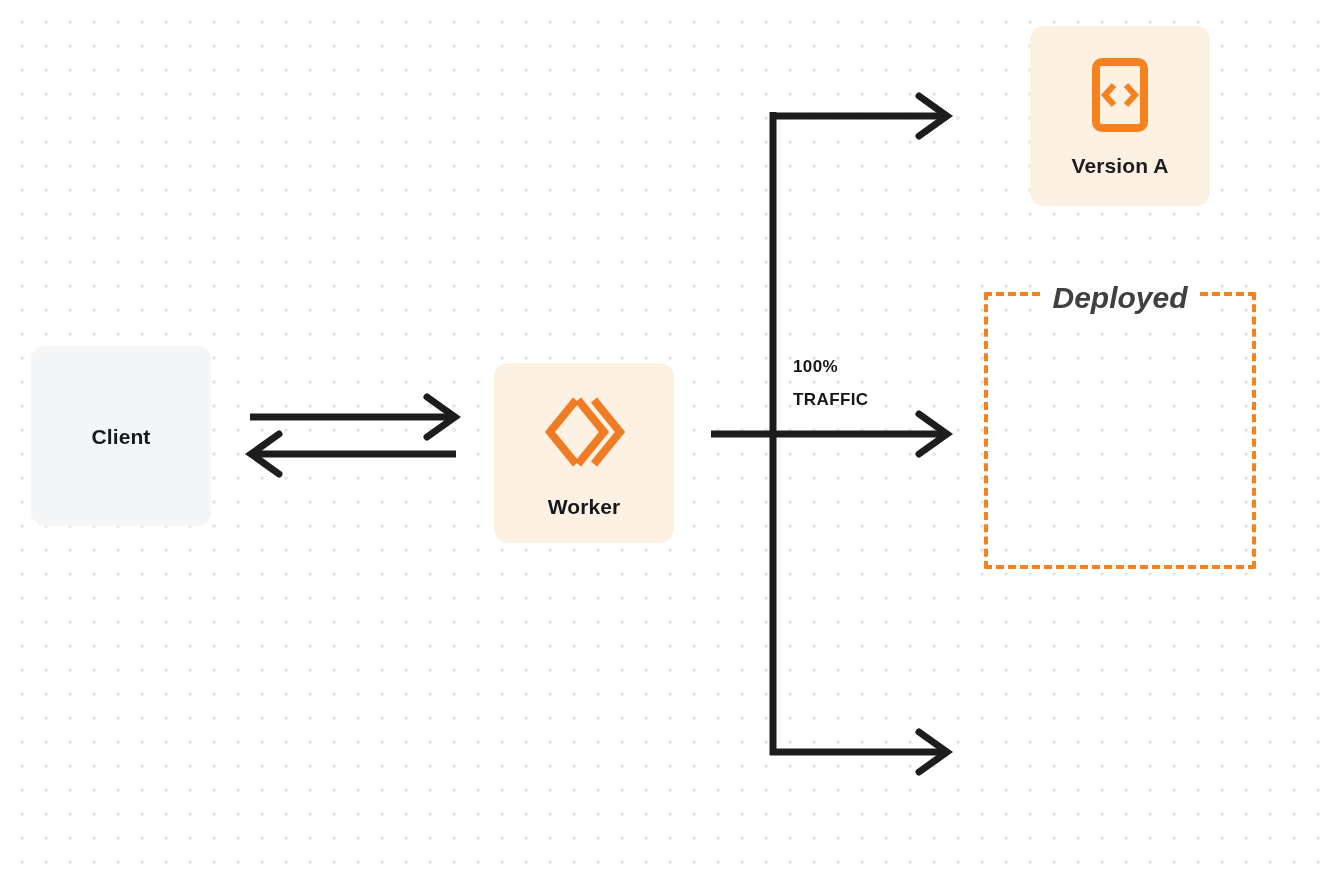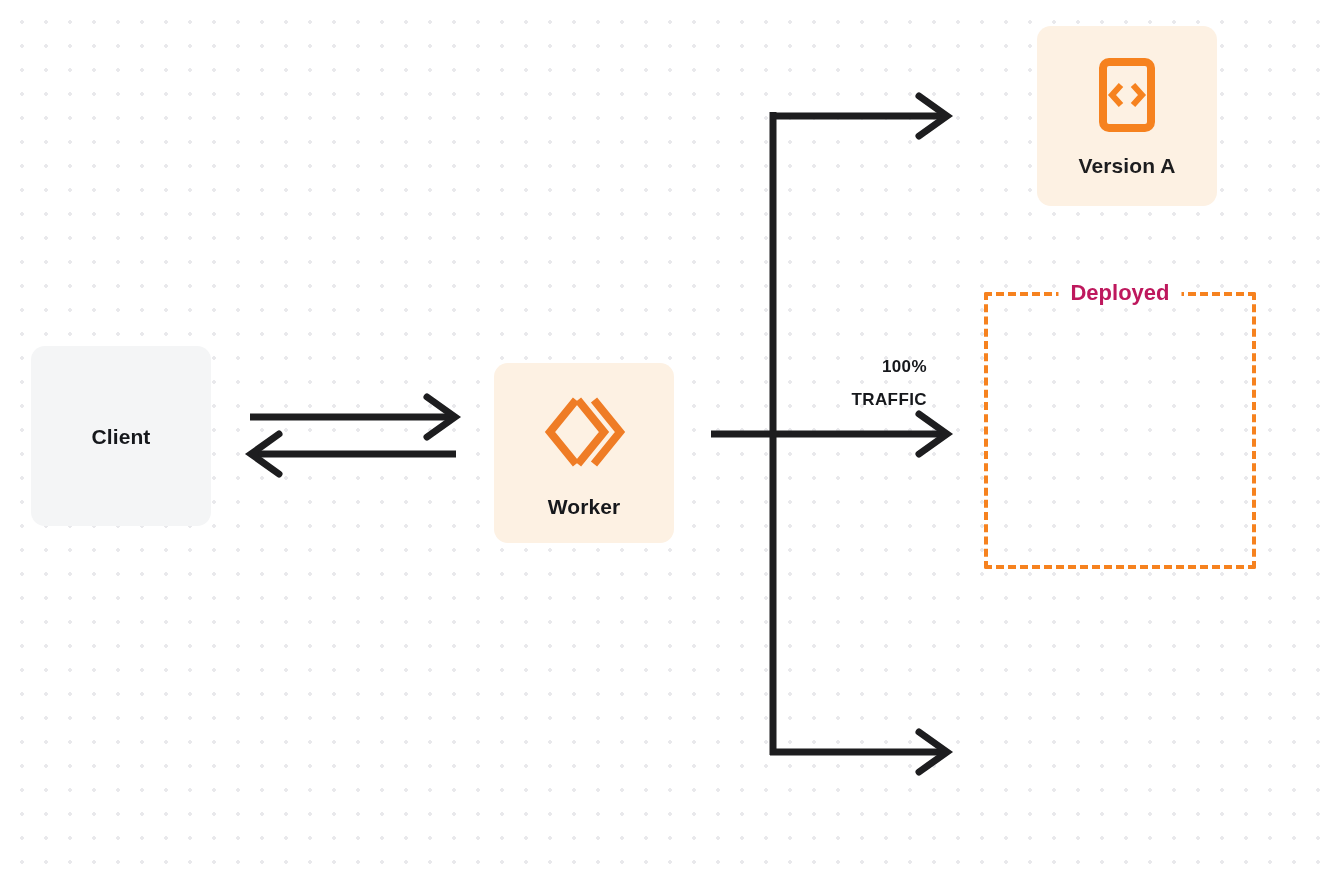--- a/index.html
+++ b/index.html
@@ -55,21 +55,20 @@
     top: 363px;
     width: 180px;
     height: 180px;
     background-color: #fdf1e3;
   }
   .node-version {
     left: 1030px;
     width: 180px;
     height: 180px;
     background-color: #fdf1e3;
-    margin-left: 7px;
   }
   .node-va { top: 26px; }
   .node-vb { top: 345px; }
   .node-vc { top: 664px; }
 
   .node-label {
     font-size: 21px;
     font-weight: bold;
     color: #1d1d1f;
     letter-spacing: 0.1px;
@@ -99,34 +98,35 @@
     border: 4px dashed #f6821f;
     border-radius: 2px;
   }
   .deployed-label {
     position: absolute;
     left: 50%;
     top: -16px;
     transform: translateX(-50%);
     background-color: #ffffff;
     padding: 0 12px;
-    font-size: 22px;
+    font-size: 30px;
     font-weight: bold;
-    color: #be185d;
+    color: #404040;
     white-space: nowrap;
     line-height: 1.2;
+    font-style: italic;
   }
 
   
   .traffic-label {
     position: absolute;
     left: 793px;
     top: 350px;
     width: 134px;
-    text-align: right;
+    text-align: left;
     font-size: 17px;
     font-weight: bold;
     color: #16181c;
     letter-spacing: 0.4px;
     line-height: 1.95;
   }
   .traffic-label span { display: block; }
 </style>
 </head>
 <body>

